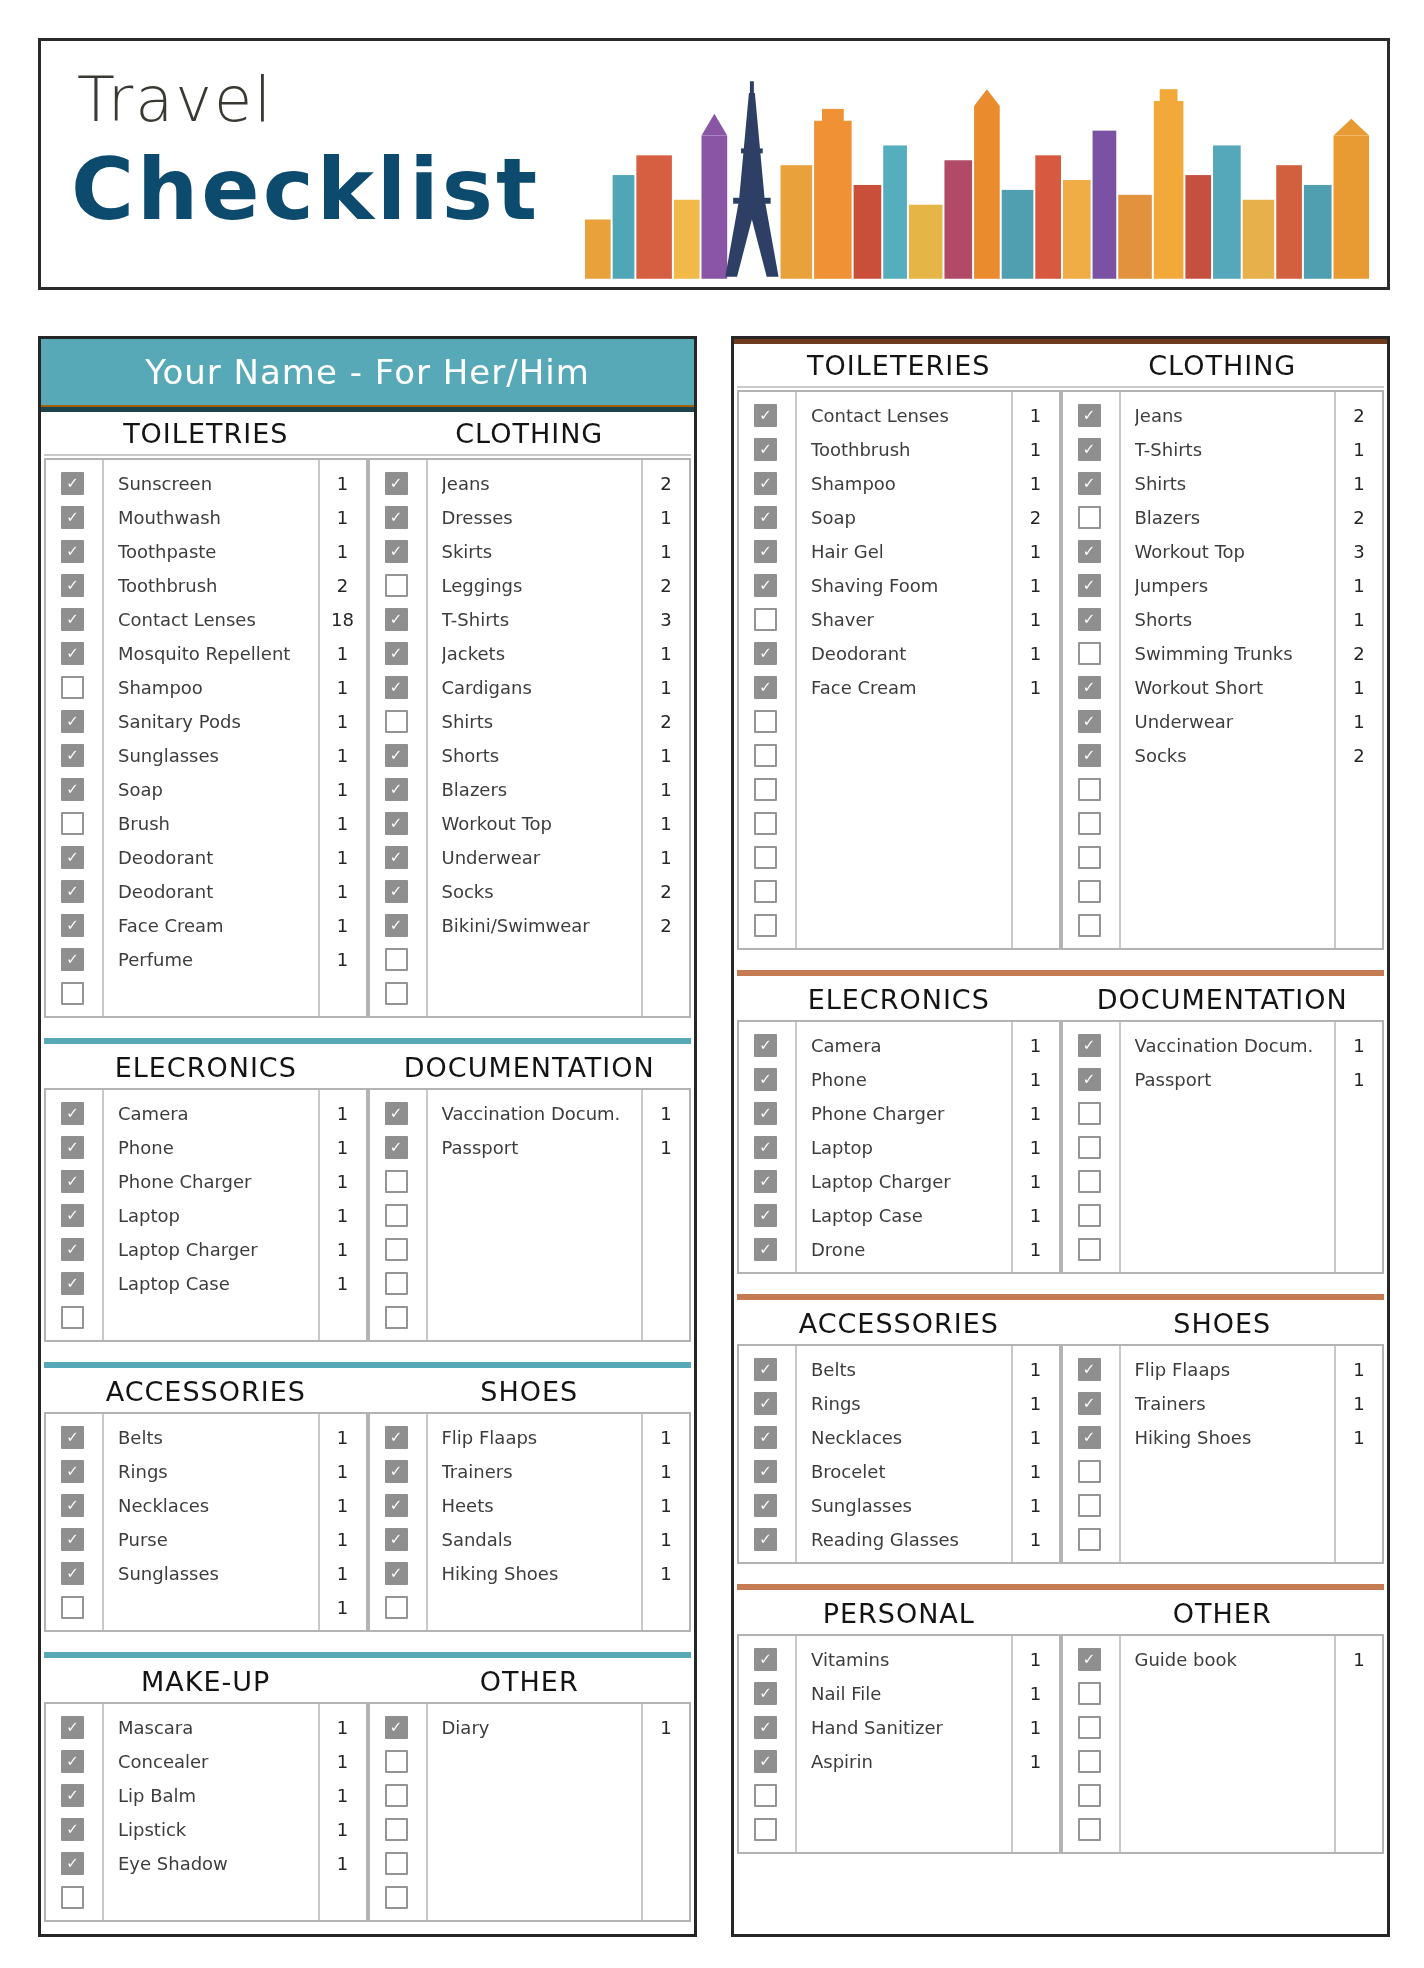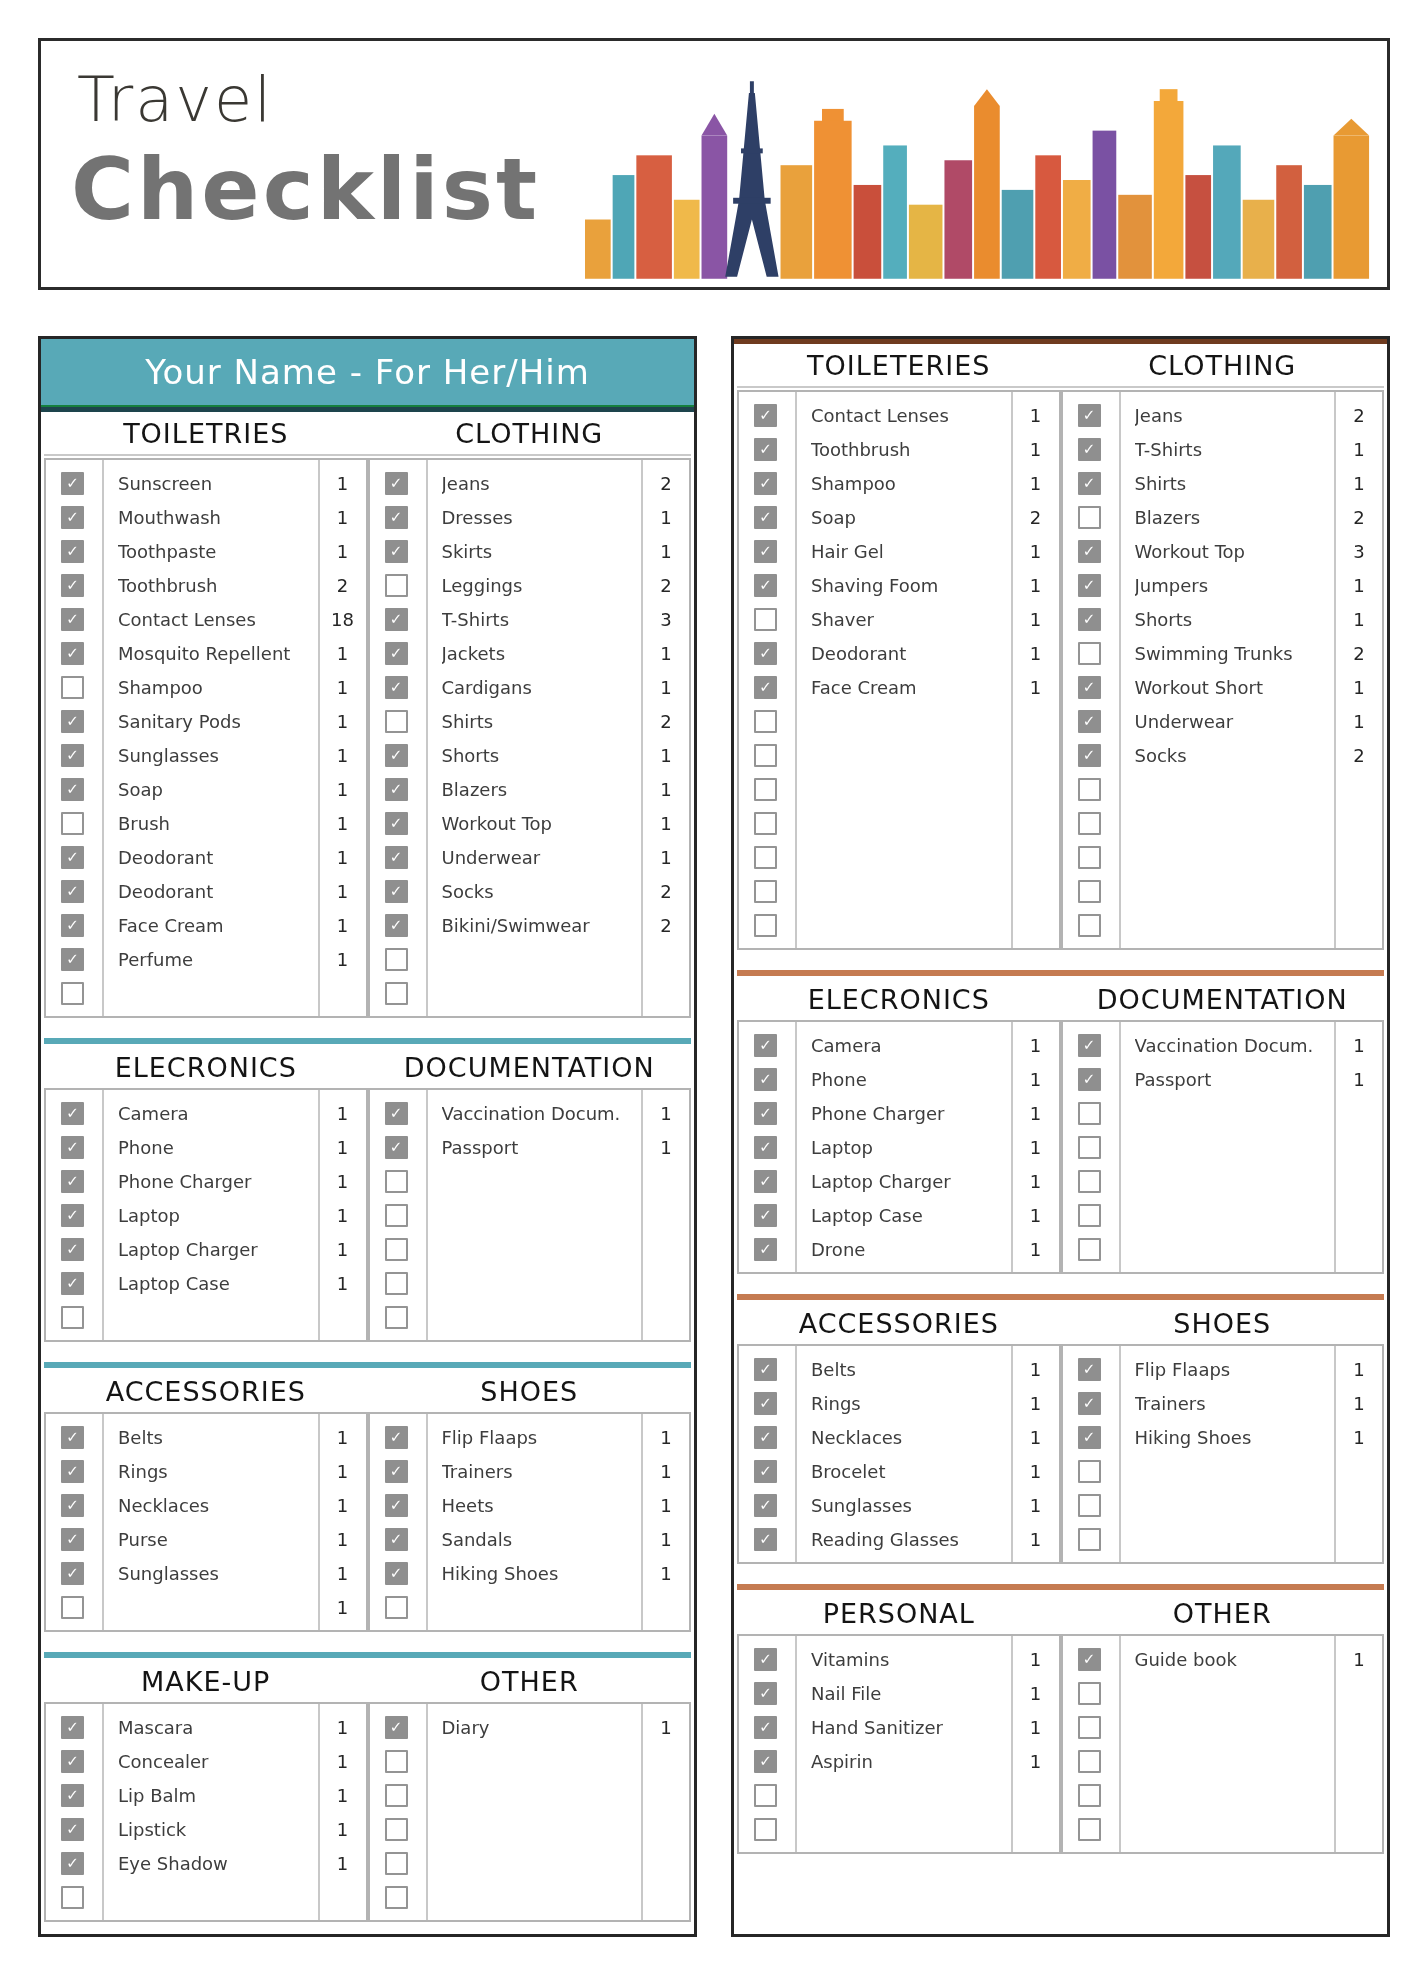--- a/index.html
+++ b/index.html
@@ -12,35 +12,35 @@
   .header-box{
     position:absolute;left:38px;top:38px;width:1352px;height:252px;
     border:3px solid #2b2b2b;box-sizing:border-box;background:#fff;
   }
   .title-thin{
     position:absolute;left:36px;top:22px;
     font-size:62px;font-weight:300;color:#3a3833;letter-spacing:2px;
   }
   .title-bold{
     position:absolute;left:30px;top:98px;
-    font-size:86px;font-weight:800;color:#737373;letter-spacing:3px;
+    font-size:86px;font-weight:800;color:#0c4a6e;letter-spacing:3px;
   }
   .skyline{position:absolute;right:12px;bottom:6px;}
   
   .panels{
     position:absolute;left:38px;top:336px;width:1352px;
     display:flex;gap:34px;
   }
   .panel{
     flex:1;border:3px solid #262626;box-sizing:border-box;background:#fff;
   }
   .panel-band{
     height:66px;background:var(--accent);
     display:flex;align-items:center;justify-content:center;
-    border-bottom:2px solid #15803d;
+    border-bottom:2px solid #a16207;
   }
   .panel-band-text{color:#ffffff;font-size:34px;letter-spacing:1px;}
   .band-underline{height:5px;background:var(--accent-dark);}
   .panel-body{padding:0 3px 12px 3px;}
   .band{display:flex;margin-top:20px;}
   .band.band0{margin-top:4px;}
   .section{flex:1;min-width:0;}
   .section-bar{height:6px;background:var(--accent);margin-bottom:8px;}
   .section-title{
     text-align:center;font-size:27px;color:#141414;letter-spacing:1px;

